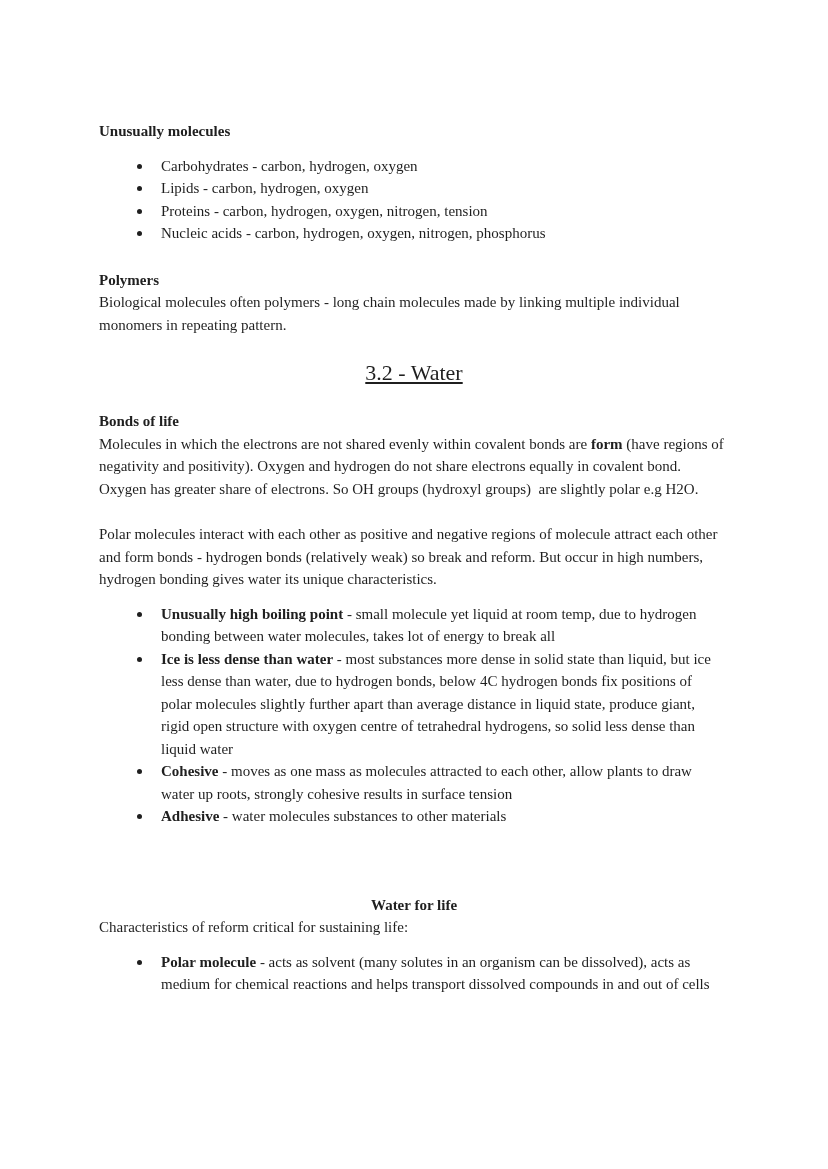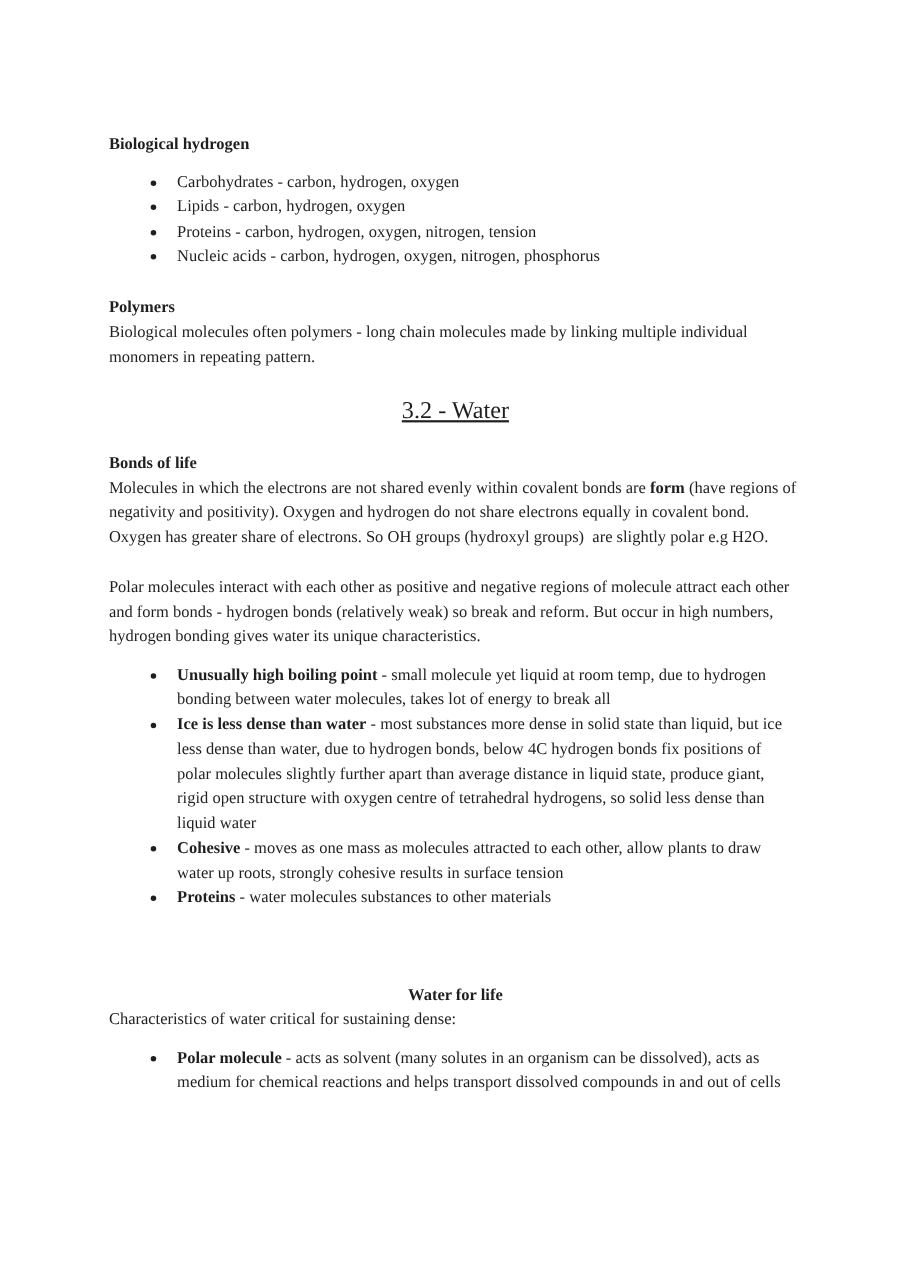--- a/index.html
+++ b/index.html
@@ -71,21 +71,21 @@
   .mt-small  { margin-top: 22px; }
   .mt-large  { margin-top: 66px; text-align: center; }  
   b.lead { font-weight: bold; }
 </style>
 </head>
 <body>
 
 <div class="page">
   <div class="content">
 
-    <h3 class="doc-heading">Biological hydrogen</h3>
+    <h3 class="doc-heading">Unusually molecules</h3>
     <ul class="doc-list">
       <li>Carbohydrates - carbon, hydrogen, oxygen</li>
       <li>Lipids - carbon, hydrogen, oxygen</li>
       <li>Proteins - carbon, hydrogen, oxygen, nitrogen, tension</li>
       <li>Nucleic acids - carbon, hydrogen, oxygen, nitrogen, phosphorus</li>
     </ul>
 
     <h3 class="doc-heading mt-gap">Polymers</h3>
     <p class="body-text">Biological molecules often polymers - long chain molecules made by linking multiple individual monomers in repeating pattern.</p>
 
@@ -94,23 +94,23 @@
     </h2>
 
     <h3 class="doc-heading mt-gap">Bonds of life</h3>
     <p class="body-text"><span>Molecules in which the electrons are not shared evenly within covalent bonds are </span><b class="lead">form</b><span> (have regions of negativity and positivity). Oxygen and hydrogen do not share electrons equally in covalent bond. Oxygen has greater share of electrons. So OH groups (hydroxyl groups)  are slightly polar e.g H2O.</span></p>
     <p class="body-text mt-para">Polar molecules interact with each other as positive and negative regions of molecule attract each other and form bonds - hydrogen bonds (relatively weak) so break and reform. But occur in high numbers, hydrogen bonding gives water its unique characteristics.</p>
 
     <ul class="doc-list">
       <li><b class="lead">Unusually high boiling point</b><span> - small molecule yet liquid at room temp, due to hydrogen bonding between water molecules, takes lot of energy to break all</span></li>
       <li><b class="lead">Ice is less dense than water</b><span> - most substances more dense in solid state than liquid, but ice less dense than water, due to hydrogen bonds, below 4C hydrogen bonds fix positions of polar molecules slightly further apart than average distance in liquid state, produce giant, rigid open structure with oxygen centre of tetrahedral hydrogens, so solid less dense than liquid water</span></li>
       <li><b class="lead">Cohesive</b><span> - moves as one mass as molecules attracted to each other, allow plants to draw water up roots, strongly cohesive results in surface tension</span></li>
-      <li><b class="lead">Proteins</b><span> - water molecules substances to other materials</span></li>
+      <li><b class="lead">Adhesive</b><span> - water molecules substances to other materials</span></li>
     </ul>
 
     <h3 class="doc-heading mt-large">Water for life</h3>
-    <p class="body-text">Characteristics of water critical for sustaining dense:</p>
+    <p class="body-text">Characteristics of reform critical for sustaining life:</p>
     <ul class="doc-list">
       <li><b class="lead">Polar molecule</b><span> - acts as solvent (many solutes in an organism can be dissolved), acts as medium for chemical reactions and helps transport dissolved compounds in and out of cells</span></li>
     </ul>
 
   </div>
 </div>
 
 </body></html>

